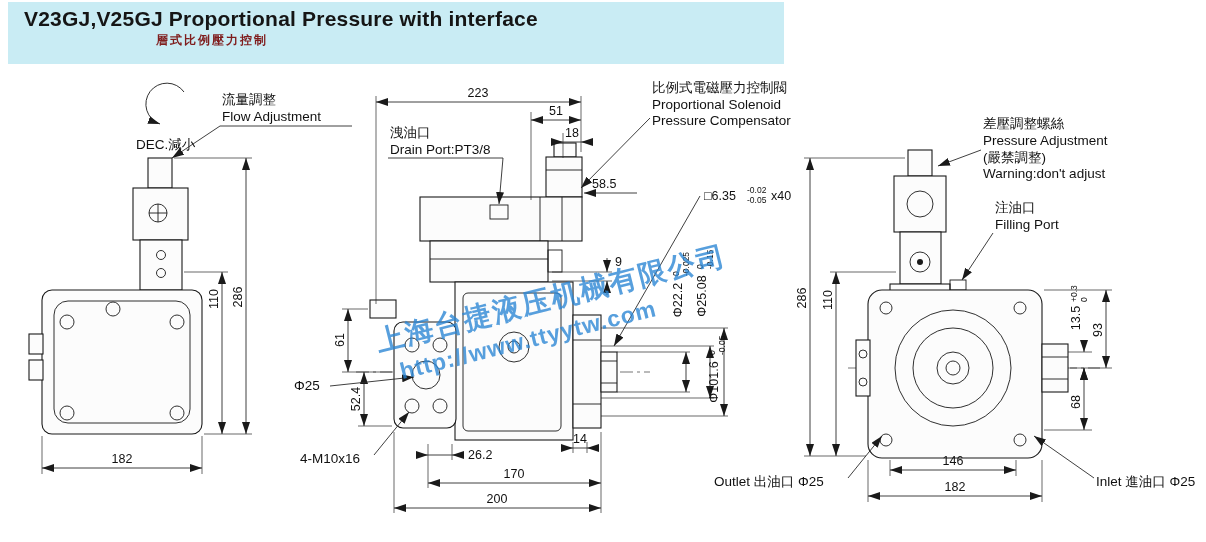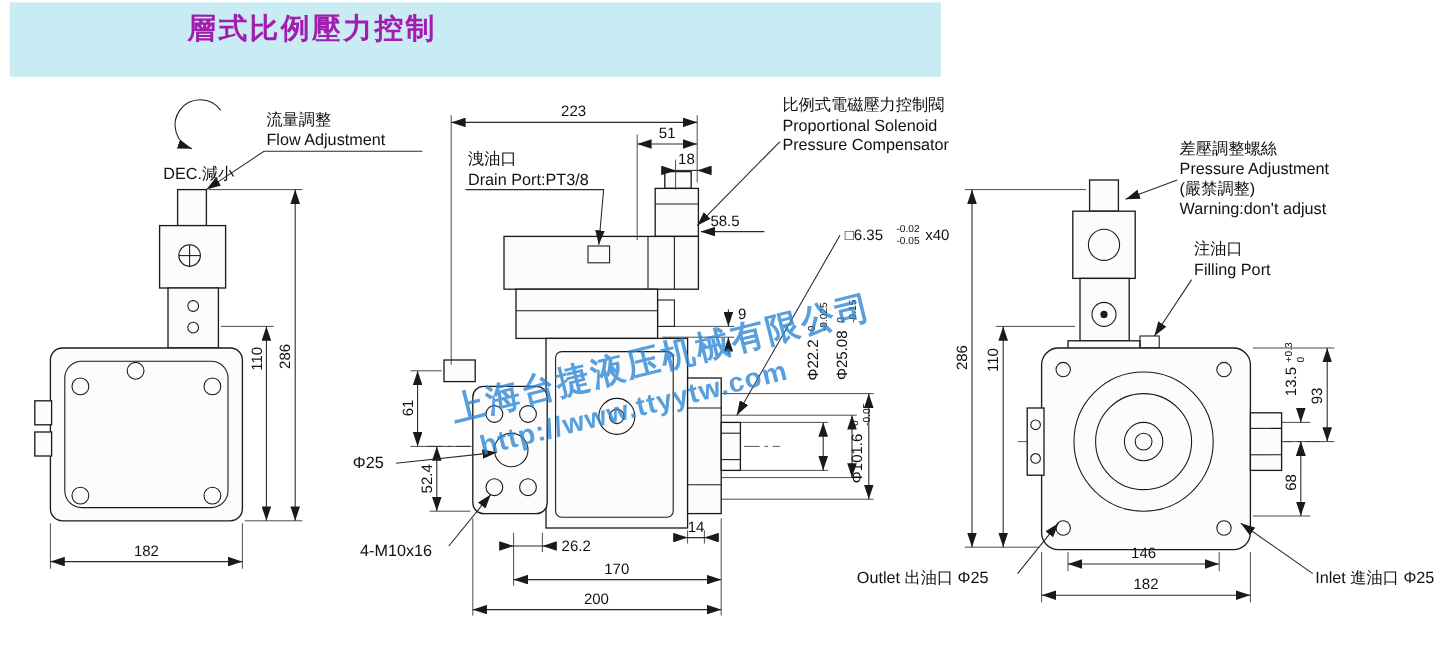--- a/index.html
+++ b/index.html
@@ -1,39 +1,40 @@
 <!DOCTYPE html>
 <html><head>
 <meta charset="utf-8">
 <style>
   html,body{margin:0;padding:0;}
   body{width:1206px;height:542px;background:#ffffff;position:relative;overflow:hidden;
        font-family:"Liberation Sans",sans-serif;}
   .header{position:absolute;left:8px;top:2px;width:776px;height:62px;background:#c9ecf4;
           box-sizing:border-box;padding:5px 0 0 16px;z-index:2;}
   .title-en{font-size:21px;font-weight:bold;color:#151515;letter-spacing:.2px;}
-  .title-zh{font-size:24px;font-weight:bold;color:#a21caf;margin:1px 0 12px 132px;letter-spacing:2px;}
+  .title-zh{font-size:12px;font-weight:bold;color:#7f1d1d;margin:1px 0 12px 132px;letter-spacing:2px;}
   svg.drawing{position:absolute;left:0;top:0;z-index:1;}
   .part{fill:#fcfcfc;stroke:#1a1a1a;stroke-width:1.1;}
   .thin{fill:none;stroke:#1a1a1a;stroke-width:0.9;}
   .dimline{fill:none;stroke:#2a2a2a;stroke-width:0.9;}
   .ext{stroke:#2a2a2a;stroke-width:0.7;}
   .center{stroke:#3a3a3a;stroke-width:0.7;stroke-dasharray:13 4 3 4;fill:none;}
   text.dim{font-size:12.5px;fill:#111;}
   text.tol{font-size:8.5px;fill:#111;}
   text.lbl{font-size:13.5px;fill:#111;}
   .watermark{position:absolute;left:372px;top:324px;transform:rotate(-14deg);
              transform-origin:left top;color:rgba(40,132,212,.78);pointer-events:none;z-index:3;}
   .wm1{font-size:28px;font-weight:bold;letter-spacing:2px;}
   .wm2{font-size:23px;font-weight:bold;margin:2px 0 0 16px;letter-spacing:1px;}
 </style>
 </head>
 <body>
 
 <div class="header">
+  <div class="title-en">V23GJ,V25GJ Proportional Pressure with interface</div>
   <div class="title-zh">層式比例壓力控制</div>
 </div>
 
 <svg class="drawing" width="1206" height="542" viewBox="0 0 1206 542">
   <defs>
     <marker id="ah" markerUnits="userSpaceOnUse" markerWidth="12" markerHeight="8" refX="12" refY="4" orient="auto-start-reverse">
       <path d="M0 0 L12 4 L0 8 Z" fill="#1a1a1a"></path>
     </marker>
   </defs>
 

